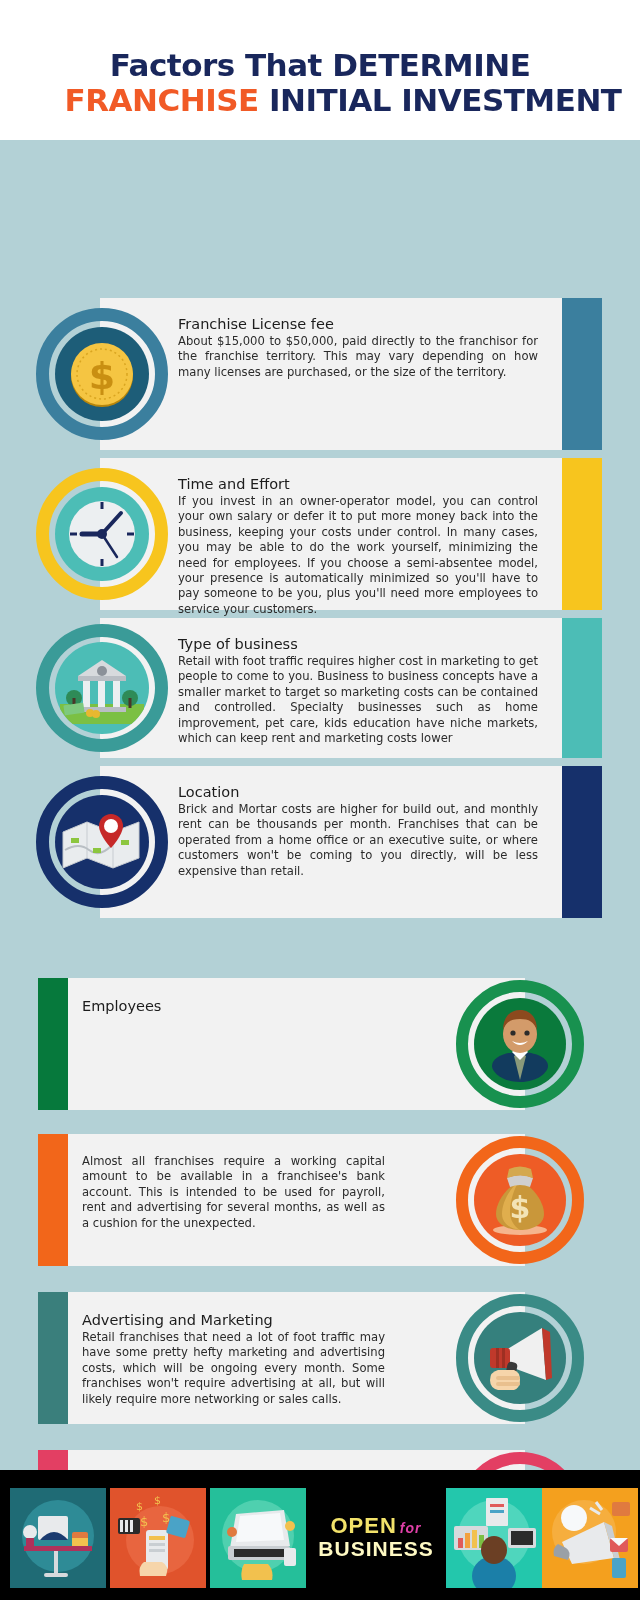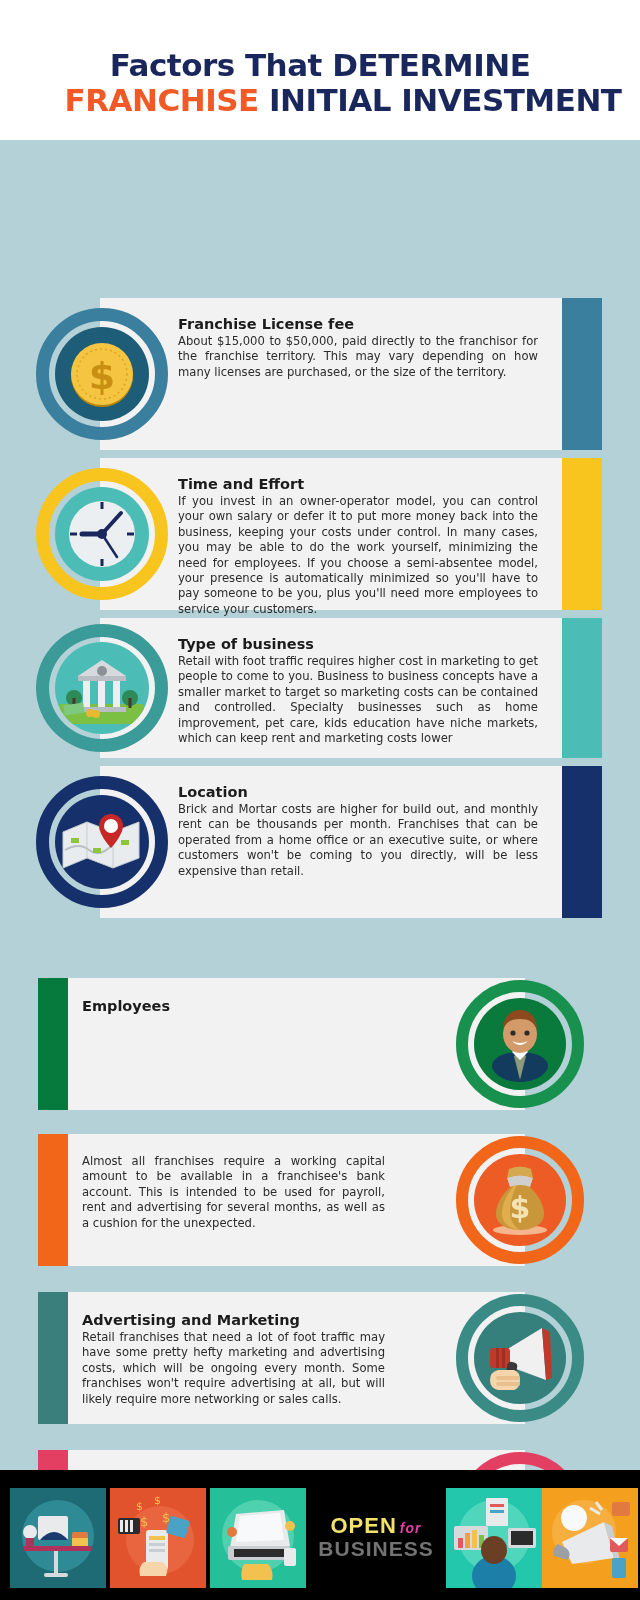--- a/index.html
+++ b/index.html
@@ -48,21 +48,21 @@
   .top-section {
     position: relative;
     padding-top: 18px;
   }
   .panel-text {
     padding: 18px 24px 14px 78px;
     width: 100%;
   }
   .card-title {
     font-size: 14.5px;
-    font-weight: bold;
+    font-weight: normal;
     color: #1c1c1c;
     font-family: "DejaVu Sans", sans-serif;
     margin-bottom: 2px;
   }
   .card-body {
     font-size: 11.6px;
     line-height: 1.33;
     color: #2b2b2b;
     font-family: "DejaVu Sans", sans-serif;
     text-align: justify;
@@ -109,21 +109,21 @@
     align-items: baseline;
   }
   .neon-for {
     font-size: 14px;
     color: #e040a8;
     font-style: italic;
     margin-left: 3px;
   }
   .neon-business {
     font-size: 21px;
-    color: #737373;
+    color: #fef9c3;
     letter-spacing: 1px;
     line-height: 1.1;
   }
   svg { display: block; }
 </style>
 </head>
 <body>
 
 <div class="header">
   <div class="title-line1">Factors That DETERMINE</div>

